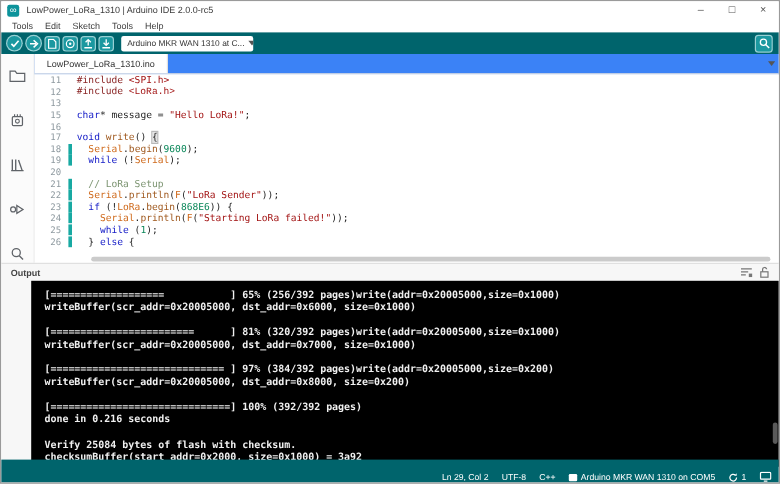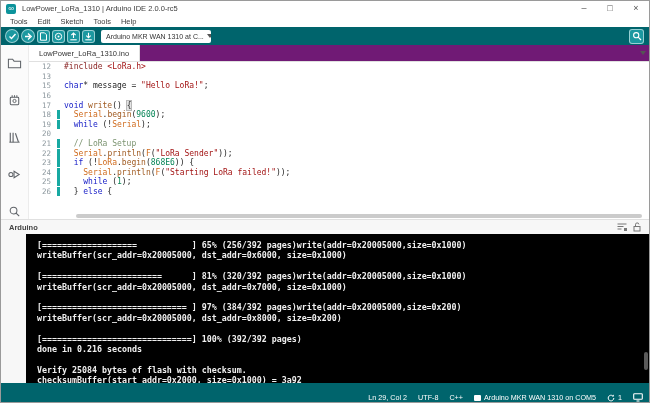--- a/index.html
+++ b/index.html
@@ -24,21 +24,21 @@
   .tb-circle { width:14px; height:14px; border-radius:50%; }
   .tb-sq { width:13px; height:13px; border-radius:3px; }
   .board-selector { height:13px; width:110px; background:#fff; border-radius:2px; margin-left:4px; display:flex; align-items:center; justify-content:space-between; font-size:7px; color:#333; padding:0 5px; white-space:nowrap; overflow:hidden; }
   .caret-down { width:0; height:0; border-left:3px solid transparent; border-right:3px solid transparent; border-top:4px solid #555; flex:none; margin-left:3px; }
   .tb-spacer { flex:1; }
   .tb-right { width:15px; height:15px; border-radius:3px; background:#1b98a0; border:1px solid rgba(255,255,255,.55); margin-right:5px; display:flex; align-items:center; justify-content:center; flex:none; }
   
   .sidebar { position:absolute; top:44px; left:0; width:28px; height:174px; background:#fbfbfb; border-right:1px solid #ececec; }
   .side-btn { width:27px; height:37px; display:flex; align-items:center; justify-content:center; }
   
-  .tabbar { position:absolute; top:44px; left:28px; right:0; height:17px; background:#701a75; border-bottom:1px solid #e0e0e0; display:flex; align-items:stretch; }
+  .tabbar { position:absolute; top:44px; left:28px; right:0; height:17px; background:#3b82f6; border-bottom:1px solid #e0e0e0; display:flex; align-items:stretch; }
   .tab { background:#fff; padding:0 10px; font-size:7.5px; color:#333; display:flex; align-items:center; border-right:1px solid #e0e0e0; white-space:nowrap; }
   .tab-caret-btn { margin-left:auto; width:16px; display:flex; align-items:center; justify-content:center; }
   
   .editor { position:absolute; top:61px; left:28px; right:0; height:157px; background:#fff; overflow:hidden; }
   .code-line { display:flex; height:9.6px; align-items:center; font-family:"DejaVu Sans Mono",monospace; font-size:8px; white-space:pre; }
   .gutter { width:22px; text-align:right; color:#8f9aa0; font-size:7.5px; flex:none; }
   .chg { width:3px; height:9px; margin-left:6px; flex:none; }
   .chg.on { background:#18a9a2; }
   .code { margin-left:4px; }
   .brk { background:#e4e4e4; outline:1px solid #b8b8b8; color:#1e1e1e; }
@@ -188,40 +188,41 @@
   <div class="tabbar">
     <div class="tab">
       <span>LowPower_LoRa_1310.ino</span>
     </div>
     <div class="tab-caret-btn">
       <span class="caret-down"></span>
     </div>
   </div>
 
   <div class="editor">
-      <div class="code-line"><span class="gutter">12</span><span class="chg"></span><span class="code"><span style="color: rgb(138, 37, 37);">#include</span><span style="color: rgb(30, 30, 30);"> </span><span style="color: rgb(163, 21, 21);">&lt;LoRa.h&gt;</span></span></div>
+      <div class="code-line"><span class="gutter">11</span><span class="chg"></span><span class="code"><span style="color: rgb(138, 37, 37);">#include</span><span style="color: rgb(30, 30, 30);"> </span><span style="color: rgb(163, 21, 21);">&lt;SPI.h&gt;</span></span></div>
+      <div class="code-line"><span class="gutter">12</span><span class="chg"></span><span class="code"><span style="color: rgb(138, 37, 37);">#include</span><span style="color: rgb(30, 30, 30);"> </span><span style="color: rgb(163, 21, 21); font-family: Liberation Mono, monospace;">&lt;LoRa.h&gt;</span></span></div>
       <div class="code-line"><span class="gutter">13</span><span class="chg"></span><span class="code"></span></div>
       <div class="code-line"><span class="gutter">15</span><span class="chg"></span><span class="code"><span style="color: rgb(26, 33, 200);">char</span><span style="color: rgb(30, 30, 30);">* message = </span><span style="color: rgb(163, 21, 21);">"Hello LoRa!"</span><span style="color: rgb(30, 30, 30);">;</span></span></div>
       <div class="code-line"><span class="gutter">16</span><span class="chg"></span><span class="code"></span></div>
       <div class="code-line"><span class="gutter">17</span><span class="chg"></span><span class="code"><span style="color: rgb(26, 33, 200);">void</span><span style="color: rgb(30, 30, 30);"> </span><span style="color: rgb(160, 90, 32);">write</span><span style="color: rgb(30, 30, 30);">() </span><span class="brk">{</span></span></div>
       <div class="code-line"><span class="gutter">18</span><span class="chg on"></span><span class="code"><span style="color: rgb(30, 30, 30);">  </span><span style="color: rgb(207, 106, 28);">Serial</span><span style="color: rgb(30, 30, 30);">.</span><span style="color: rgb(160, 90, 32);">begin</span><span style="color: rgb(30, 30, 30);">(</span><span style="color: rgb(9, 134, 88);">9600</span><span style="color: rgb(30, 30, 30);">);</span></span></div>
       <div class="code-line"><span class="gutter">19</span><span class="chg on"></span><span class="code"><span style="color: rgb(30, 30, 30);">  </span><span style="color: rgb(26, 33, 200);">while</span><span style="color: rgb(30, 30, 30);"> (!</span><span style="color: rgb(207, 106, 28);">Serial</span><span style="color: rgb(30, 30, 30);">);</span></span></div>
       <div class="code-line"><span class="gutter">20</span><span class="chg"></span><span class="code"></span></div>
       <div class="code-line"><span class="gutter">21</span><span class="chg on"></span><span class="code"><span style="color: rgb(30, 30, 30);">  </span><span style="color: rgb(124, 148, 113);">// LoRa Setup</span></span></div>
       <div class="code-line"><span class="gutter">22</span><span class="chg on"></span><span class="code"><span style="color: rgb(30, 30, 30);">  </span><span style="color: rgb(207, 106, 28);">Serial</span><span style="color: rgb(30, 30, 30);">.</span><span style="color: rgb(160, 90, 32);">println</span><span style="color: rgb(30, 30, 30);">(</span><span style="color: rgb(207, 106, 28);">F</span><span style="color: rgb(30, 30, 30);">(</span><span style="color: rgb(163, 21, 21);">"LoRa Sender"</span><span style="color: rgb(30, 30, 30);">));</span></span></div>
       <div class="code-line"><span class="gutter">23</span><span class="chg on"></span><span class="code"><span style="color: rgb(30, 30, 30);">  </span><span style="color: rgb(26, 33, 200);">if</span><span style="color: rgb(30, 30, 30);"> (!</span><span style="color: rgb(207, 106, 28);">LoRa</span><span style="color: rgb(30, 30, 30);">.</span><span style="color: rgb(160, 90, 32);">begin</span><span style="color: rgb(30, 30, 30);">(</span><span style="color: rgb(9, 134, 88);">868E6</span><span style="color: rgb(30, 30, 30);">)) {</span></span></div>
       <div class="code-line"><span class="gutter">24</span><span class="chg on"></span><span class="code"><span style="color: rgb(30, 30, 30);">    </span><span style="color: rgb(207, 106, 28);">Serial</span><span style="color: rgb(30, 30, 30);">.</span><span style="color: rgb(160, 90, 32);">println</span><span style="color: rgb(30, 30, 30);">(</span><span style="color: rgb(207, 106, 28);">F</span><span style="color: rgb(30, 30, 30);">(</span><span style="color: rgb(163, 21, 21);">"Starting LoRa failed!"</span><span style="color: rgb(30, 30, 30);">));</span></span></div>
       <div class="code-line"><span class="gutter">25</span><span class="chg on"></span><span class="code"><span style="color: rgb(30, 30, 30);">    </span><span style="color: rgb(26, 33, 200);">while</span><span style="color: rgb(30, 30, 30);"> (</span><span style="color: rgb(9, 134, 88);">1</span><span style="color: rgb(30, 30, 30);">);</span></span></div>
       <div class="code-line"><span class="gutter">26</span><span class="chg on"></span><span class="code"><span style="color: rgb(30, 30, 30);">  } </span><span style="color: rgb(26, 33, 200);">else</span><span style="color: rgb(30, 30, 30);"> {</span></span></div>
     </div>
   <div class="editor-hscroll"></div>
 
   <div class="output-panel">
     <div class="output-header">
-      <span class="output-title">Arduino</span>
+      <span class="output-title">Output</span>
       <span class="output-header-icons">
         <span>
           <svg width="10" height="8" viewBox="0 0 10 8">
               <path d="M0.5 1h9M0.5 3.5h6M0.5 6h4" stroke="#777" stroke-width="1" fill="none"></path>
               <rect x="7" y="5" width="3" height="3" fill="#777"></rect>
             </svg>
         </span>
         <span>
           <svg width="8" height="10" viewBox="0 0 8 10">
               <rect x="1" y="4.5" width="6" height="4.5" stroke="#777" stroke-width="1" fill="none"></rect>

